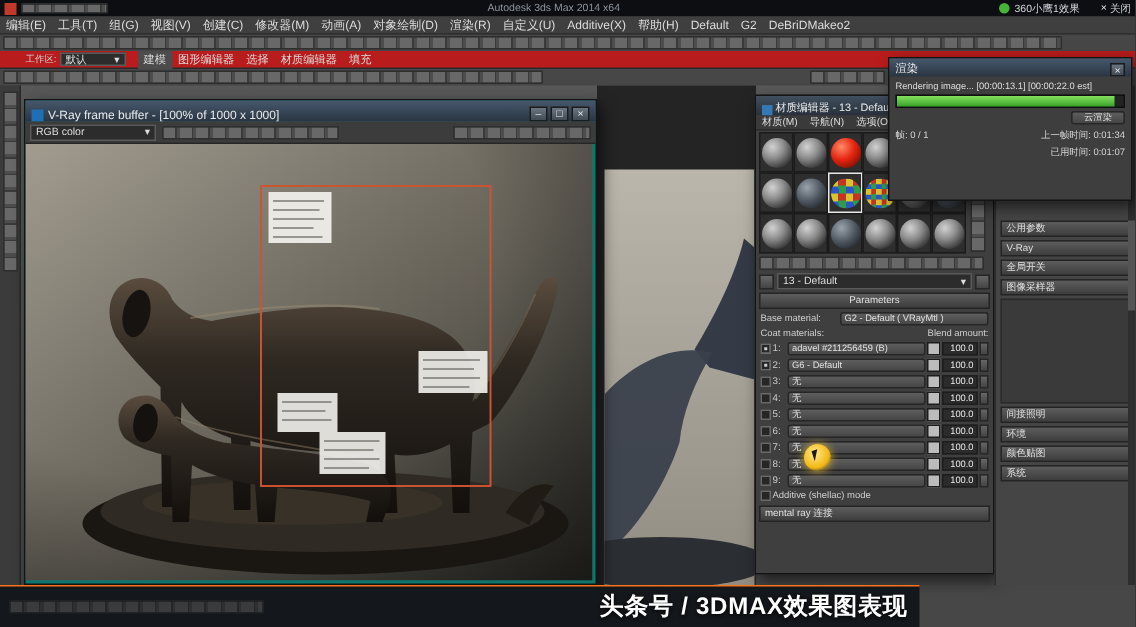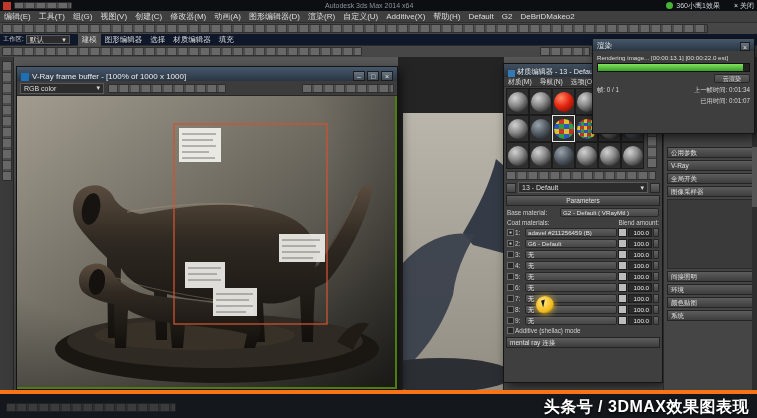--- a/index.html
+++ b/index.html
@@ -4,21 +4,21 @@
 <style>
   *{box-sizing:border-box;margin:0;padding:0}
   body{background:#1a1a1a;font-family:"Liberation Sans",sans-serif}
   #screen{position:relative;width:757px;height:418px;overflow:hidden;background:#474747;color:#d6d6d6;font-size:8px}
   .abs{position:absolute}
   .row{display:flex;align-items:center}
   .strip{height:9px;background:repeating-linear-gradient(90deg,#686868 0 8px,#3a3a3a 8px 9px,#4d4d4d 9px 11px);border:1px solid #2e2e2e;border-radius:1px}
   .vstrip{width:10px;background:repeating-linear-gradient(0deg,#686868 0 8px,#3a3a3a 8px 9px,#4d4d4d 9px 11px);border:1px solid #2e2e2e}
   ul{list-style:none;display:flex}
   .menu li{padding:0 4px;white-space:nowrap;color:#dcdcdc}
-  .win{position:absolute;background:#4d7c0f;border:1px solid #141414;box-shadow:3px 4px 10px rgba(0,0,0,.6)}
+  .win{position:absolute;background:#0f766e;border:1px solid #141414;box-shadow:3px 4px 10px rgba(0,0,0,.6)}
   .tb{height:14px;background:linear-gradient(#46586c,#2a3542);display:flex;align-items:flex-end;padding:0 4px;color:#eaeaea;font-size:8px;white-space:nowrap;overflow:hidden}
   .wbtn{width:12px;height:10px;margin-left:2px;background:linear-gradient(#6a7682,#414b55);border:1px solid #1c1c1c;font-size:7px;line-height:9px;text-align:center;color:#e6e6e6;flex:none}
   .dd{display:flex;align-items:center;justify-content:space-between;background:#2c2c2c;border:1px solid #5a5a5a;color:#ddd;padding:0 3px;height:11px;font-size:7px}
   .cell{width:23px;height:27px;background:#2e2e2e;border:1px solid #1b1b1b;display:flex;align-items:center;justify-content:center}
   .sphere{width:20px;height:20px;border-radius:50%;background:radial-gradient(circle at 35% 30%,#d2d2d2,#8c8c8c 40%,#3d3d3d 75%,#242424)}
   .s-red{background:radial-gradient(circle at 35% 30%,#ff8a66,#e52510 45%,#7c0e03 85%)}
   .s-checker{background:repeating-conic-gradient(#c23428 0% 25%,#2f9c4a 25% 50%,#2c55c8 50% 75%,#d8c32e 75% 100%);background-size:10px 10px}
   .s-dark{background:radial-gradient(circle at 35% 30%,#9aa2ac,#4c545e 50%,#22262b 85%)}
   .roll{height:11px;background:linear-gradient(#5d5d5d,#3d3d3d);border:1px solid #242424;font-size:6.5px;line-height:9px;padding:0 3px;color:#e0e0e0;white-space:nowrap;overflow:hidden}
   .prow{display:flex;align-items:center;gap:1px;margin:1px 3px;height:10px}
@@ -50,34 +50,34 @@
 
   <div class="abs" style="left:0;top:11px;width:757px;height:12px;background:#3f3f3f;border-bottom:1px solid #2e2e2e">
     <ul class="menu" style="font-size:8px;line-height:12px">
       <li>编辑(E)</li>
       <li>工具(T)</li>
       <li>组(G)</li>
       <li>视图(V)</li>
       <li>创建(C)</li>
       <li>修改器(M)</li>
       <li>动画(A)</li>
-      <li>图形编辑器(D)</li>
+      <li>对象绘制(D)</li>
       <li>渲染(R)</li>
       <li>自定义(U)</li>
       <li>Additive(X)</li>
       <li>帮助(H)</li>
       <li>Default</li>
       <li>G2</li>
       <li>DeBriDMakeo2</li>
     </ul>
   </div>
 
   <div class="abs strip" style="left:2px;top:24px;width:706px"></div>
 
-  <div class="abs row" style="left:0;top:34px;width:757px;height:12px;background:#0f172a;border-bottom:1px solid #2b2b2b;padding-left:3px">
+  <div class="abs row" style="left:0;top:34px;width:757px;height:12px;background:#b91c1c;border-bottom:1px solid #2b2b2b;padding-left:17px">
     <span class="lbl" style="margin-right:2px">工作区:</span>
     <span class="dd" style="width:44px;height:9px">
         <span>默认</span>
         <span>▾</span>
       </span>
     <ul class="menu" style="font-size:7.5px;line-height:12px;margin-left:8px">
       <li style="background:#4c4c4c">建模</li>
       <li>图形编辑器</li>
       <li>选择</li>
       <li>材质编辑器</li>
@@ -401,18 +401,18 @@
       <div class="row" style="justify-content:flex-end;margin-top:2px;font-size:6.3px">
         <span><span>已用时间:</span> <span>0:01:07</span></span>
       </div>
     </div>
   </div>
 
   <div class="abs" style="left:536px;top:296px;width:18px;height:18px;border-radius:50%;background:radial-gradient(circle at 40% 35%,#ffe989,#f2b713 60%,rgba(242,183,19,0) 85%);box-shadow:0 0 6px rgba(250,200,40,.8);z-index:10">
     <div style="position:absolute;left:6px;top:4px;width:0;height:0;border-left:4px solid #1a1a1a;border-bottom:7px solid transparent;transform:rotate(-18deg)"></div>
   </div>
 
-  <div class="abs" style="left:0;top:390px;width:757px;height:28px;background:#14171b;border-top:4px solid #f97316">
+  <div class="abs" style="left:0;top:390px;width:613px;height:28px;background:#14171b;border-top:1px solid #f97316">
     <div class="strip" style="width:170px;margin:9px 0 0 6px;opacity:.45"></div>
     <div class="abs" style="right:8px;top:3px;font-size:16px;font-weight:bold;color:#ffffff;text-shadow:0 1px 3px #000;letter-spacing:.5px">头条号 / 3DMAX效果图表现</div>
   </div>
 
 </div>
 
 </body></html>

